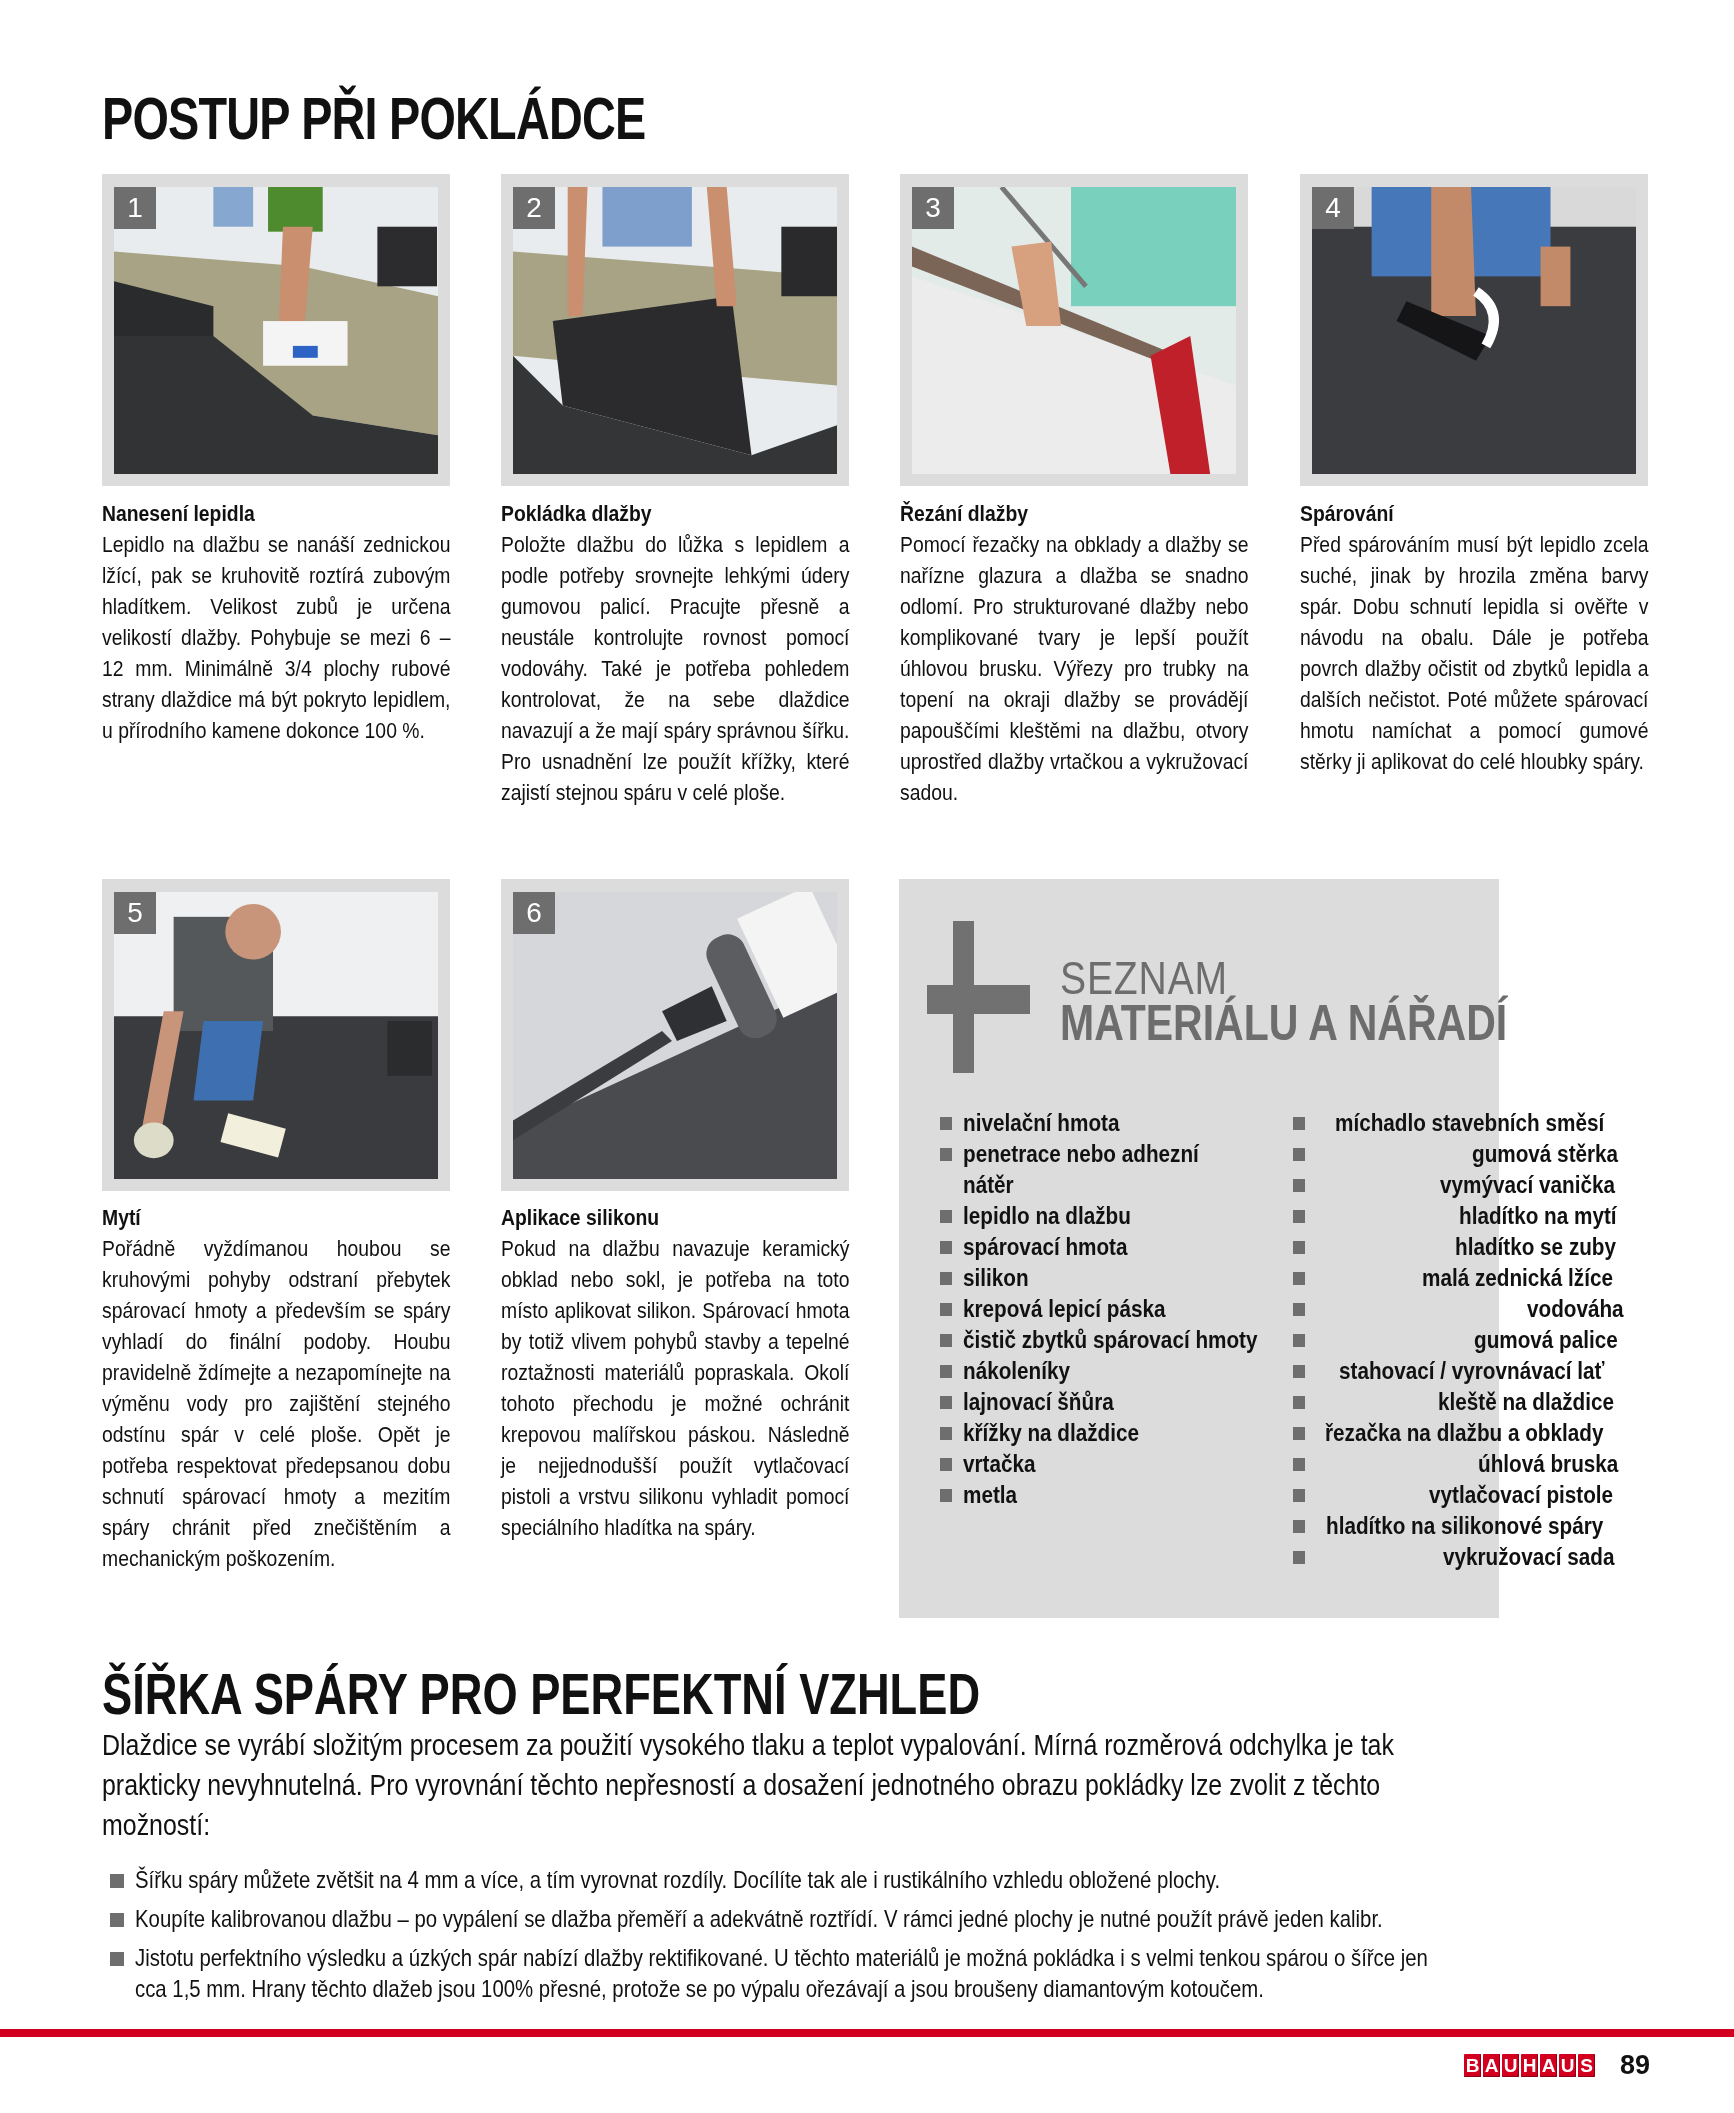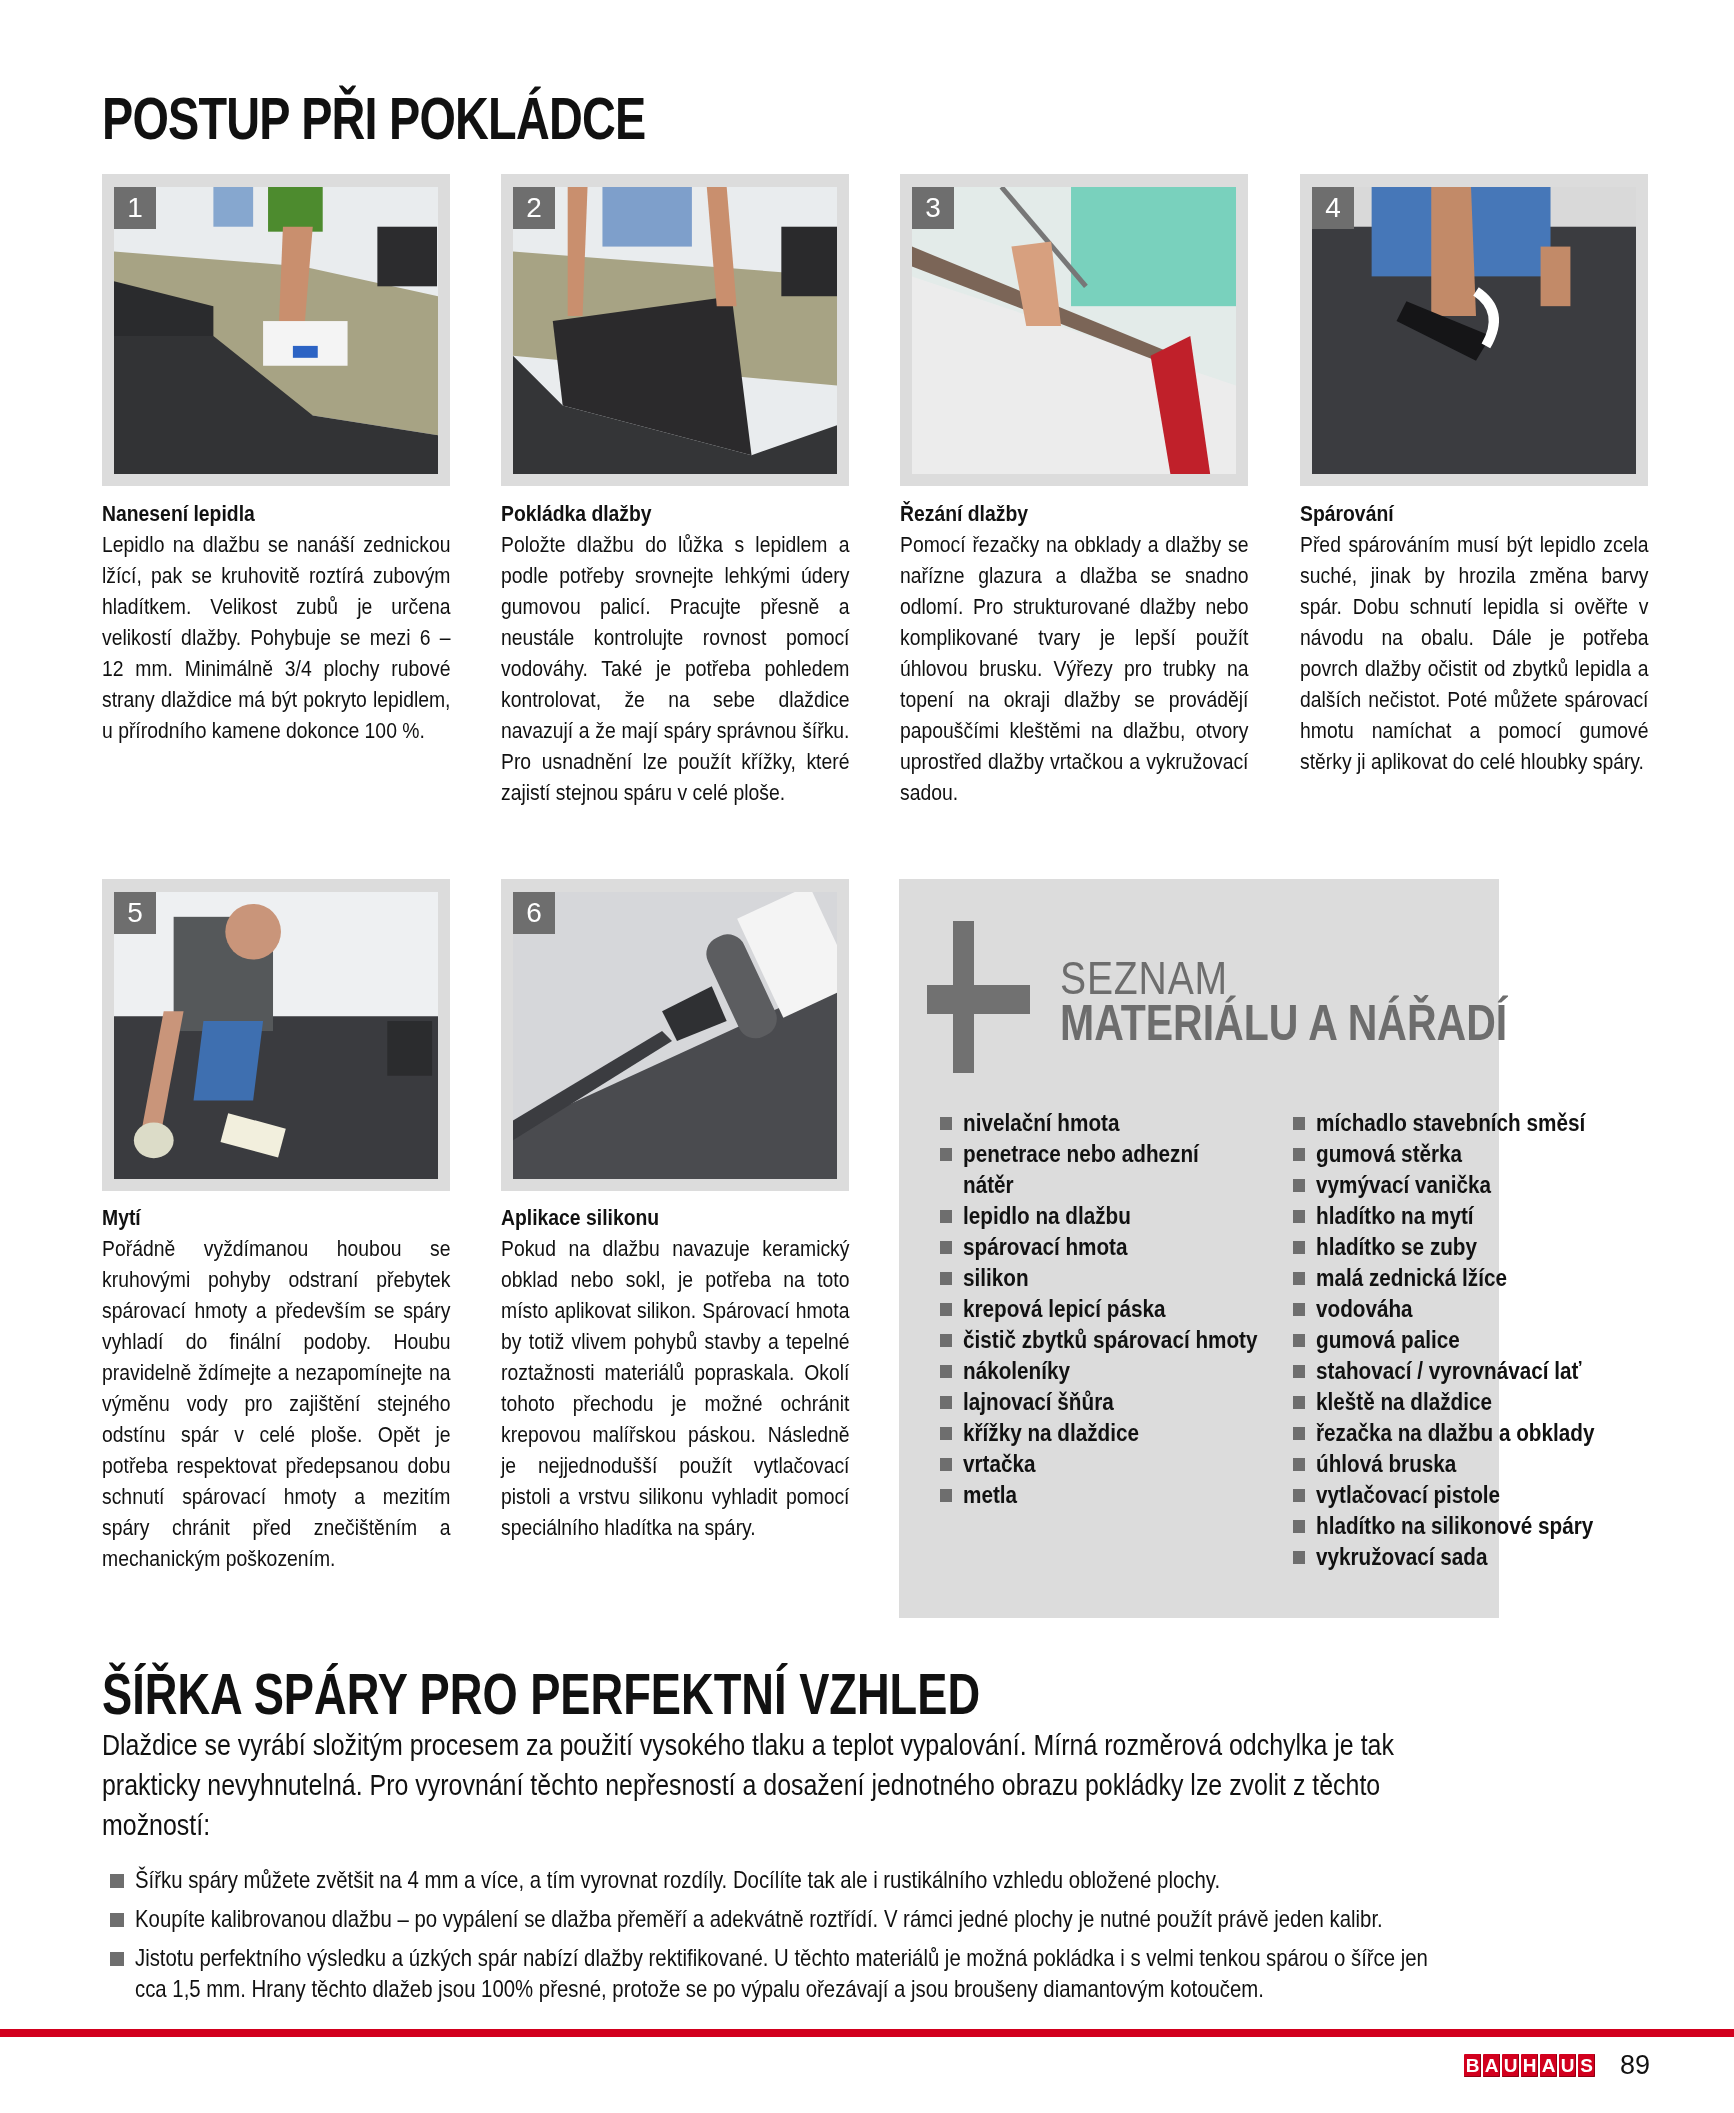--- a/index.html
+++ b/index.html
@@ -42,21 +42,21 @@
   .tips { left:102px; top:1857px; list-style:none; margin:8px; padding:0; }
   .tips li { position:relative; padding-left:25px; font-size:23.4px; line-height:31px; margin-bottom:8px; }
   .tips li .bullet { position:absolute; left:0; top:9px; width:14px; height:14px; background:#6e6e6e; }
   .tips li .line { display:block; transform:scaleX(0.87); transform-origin:left top; white-space:nowrap; }
 
   .red-rule { left:0; top:2029px; width:1734px; height:8px; background:#d2001e; }
   .logo { left:1464px; top:2054px; height:23px; display:flex; gap:2px; }
   .logo span { display:inline-block; width:17px; height:23px; background:#d2001e; color:#fff;
                font-size:19px; font-weight:bold; text-align:center; line-height:23px;
                border-radius:1px; box-shadow: inset -1px -1px 0 #8e0013; }
-  .page-num { left:1620px; top:2050px; font-size:27px; font-weight:normal; }
+  .page-num { left:1620px; top:2050px; font-size:27px; font-weight:bold; }
 </style>
 </head>
 <body>
 
 <div class="abs cond page-title">POSTUP PŘI POKLÁDCE</div>
 
 <div class="frame" style="left:102px; top:174px; height:312px;">
   <div class="badge">1</div>
   <div class="photo">
     <svg viewBox="0 0 326 289" preserveAspectRatio="none">
@@ -187,21 +187,21 @@
       <li><span class="bullet"></span><span class="txt">spárovací hmota</span></li>
       <li><span class="bullet"></span><span class="txt">silikon</span></li>
       <li><span class="bullet"></span><span class="txt">krepová lepicí páska</span></li>
       <li><span class="bullet"></span><span class="txt">čistič zbytků spárovací hmoty</span></li>
       <li><span class="bullet"></span><span class="txt">nákoleníky</span></li>
       <li><span class="bullet"></span><span class="txt">lajnovací šňůra</span></li>
       <li><span class="bullet"></span><span class="txt">křížky na dlaždice</span></li>
       <li><span class="bullet"></span><span class="txt">vrtačka</span></li>
       <li><span class="bullet"></span><span class="txt">metla</span></li>
     </ul>
-  <ul class="mat-list" id="mat-col2" style="left:394px;">
+  <ul class="mat-list" id="mat-col2" style="left:394px;text-align:right;">
       <li><span class="bullet"></span><span class="txt">míchadlo stavebních směsí</span></li>
       <li><span class="bullet"></span><span class="txt">gumová stěrka</span></li>
       <li><span class="bullet"></span><span class="txt">vymývací vanička</span></li>
       <li><span class="bullet"></span><span class="txt">hladítko na mytí</span></li>
       <li><span class="bullet"></span><span class="txt">hladítko se zuby</span></li>
       <li><span class="bullet"></span><span class="txt">malá zednická lžíce</span></li>
       <li><span class="bullet"></span><span class="txt">vodováha</span></li>
       <li><span class="bullet"></span><span class="txt">gumová palice</span></li>
       <li><span class="bullet"></span><span class="txt">stahovací / vyrovnávací lať</span></li>
       <li><span class="bullet"></span><span class="txt">kleště na dlaždice</span></li>

